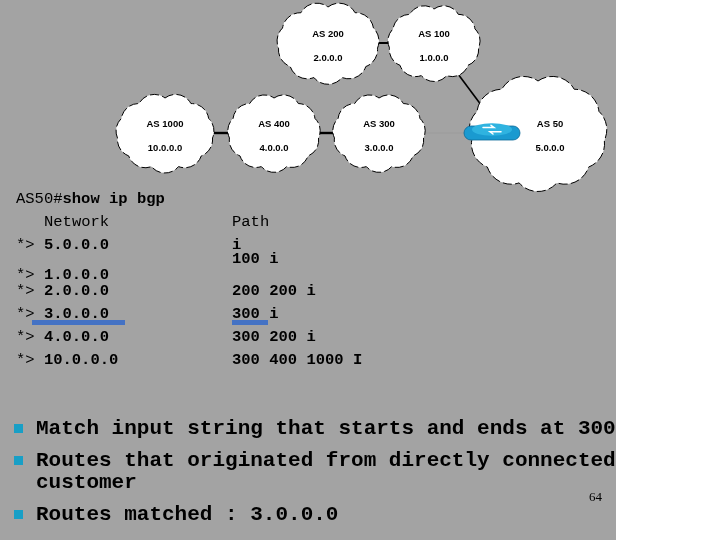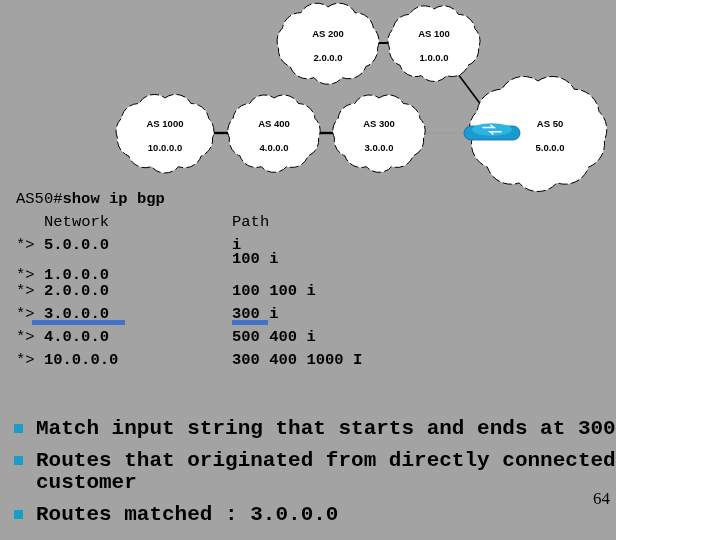--- a/index.html
+++ b/index.html
@@ -87,24 +87,24 @@
     white-space: pre-wrap;
   }
 
   #bullet1 { left: 14px; top: 418px; }
   #bullet2 { left: 14px; top: 450px; width: 695px; }
   #bullet3 { left: 14px; top: 504px; }
 
   
   #page-num {
     position: absolute;
-    right: 6px;
+    right: 14px;
     top: 489px;
     font-family: "Liberation Serif", serif;
-    font-size: 17px;
+    font-size: 13px;
     color: #000000;
   }
 </style>
 </head>
 <body>
 
 <div id="slide">
 
   <div id="topology">
     <svg width="720" height="195" viewBox="0 0 720 195" xmlns="http://www.w3.org/2000/svg">
@@ -167,25 +167,25 @@
 
   <div class="term reg" id="col-head-net">Network</div>
   <div class="term reg" id="col-head-path">Path</div>
 
   <div id="bgp-rows">
       <div class="term bgp-row-net" style="top: 236px;"><span class="reg">*&gt; </span><span class="bold">5.0.0.0</span></div>
       <div class="term bold bgp-row-path" style="top: 236px;">i</div>
       <div class="term bgp-row-net" style="top: 266px;"><span class="reg">*&gt; </span><span class="bold">1.0.0.0</span></div>
       <div class="term bold bgp-row-path" style="top: 250px;">100 i</div>
       <div class="term bgp-row-net" style="top: 282px;"><span class="reg">*&gt; </span><span class="bold">2.0.0.0</span></div>
-      <div class="term bold bgp-row-path" style="top: 282px;">100 100 i</div>
+      <div class="term bold bgp-row-path" style="top: 282px;">200 200 i</div>
       <div class="term bgp-row-net" style="top: 305px;"><span class="reg">*&gt; </span><span class="bold">3.0.0.0</span></div>
       <div class="term bold bgp-row-path" style="top: 305px;">300 i</div>
       <div class="term bgp-row-net" style="top: 328px;"><span class="reg">*&gt; </span><span class="bold">4.0.0.0</span></div>
-      <div class="term bold bgp-row-path" style="top: 328px;">500 400 i</div>
+      <div class="term bold bgp-row-path" style="top: 328px;">300 200 i</div>
       <div class="term bgp-row-net" style="top: 351px;"><span class="reg">*&gt; </span><span class="bold">10.0.0.0</span></div>
       <div class="term bold bgp-row-path" style="top: 351px;">300 400 1000 I</div>
     </div>
 
   <div class="underline-bar" id="ul-net"></div>
   <div class="underline-bar" id="ul-path"></div>
 
 
   <div class="bullet-row" id="bullet1">
     <span class="bullet-sq"></span>

